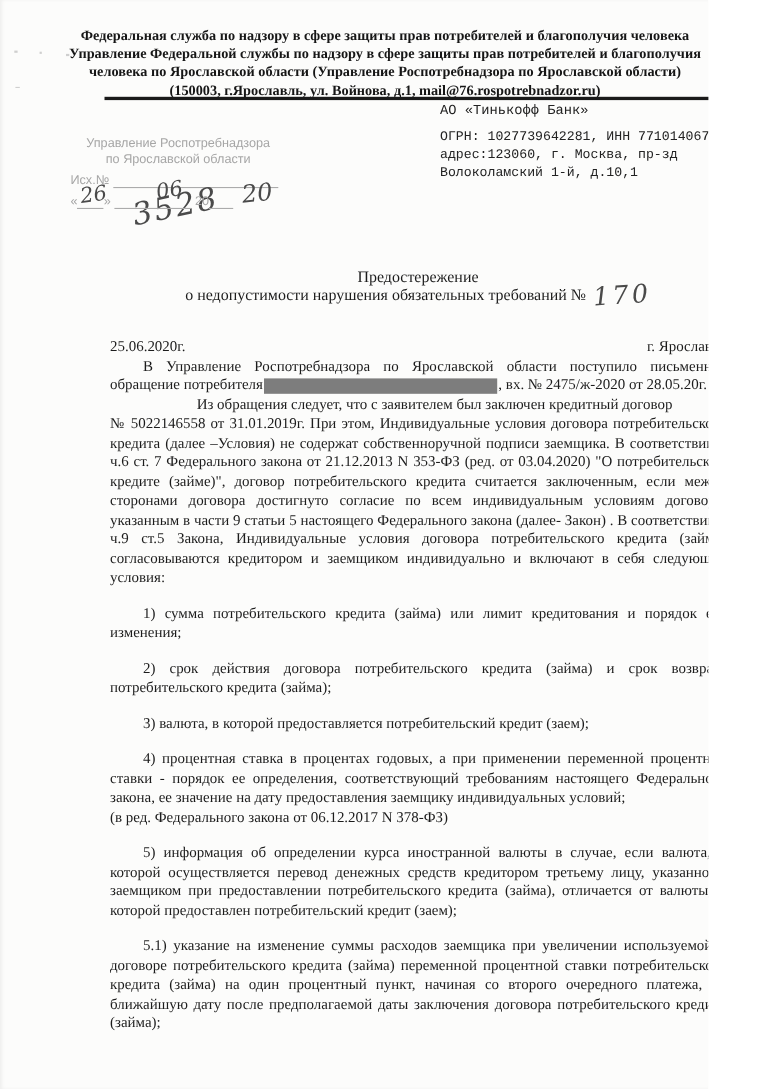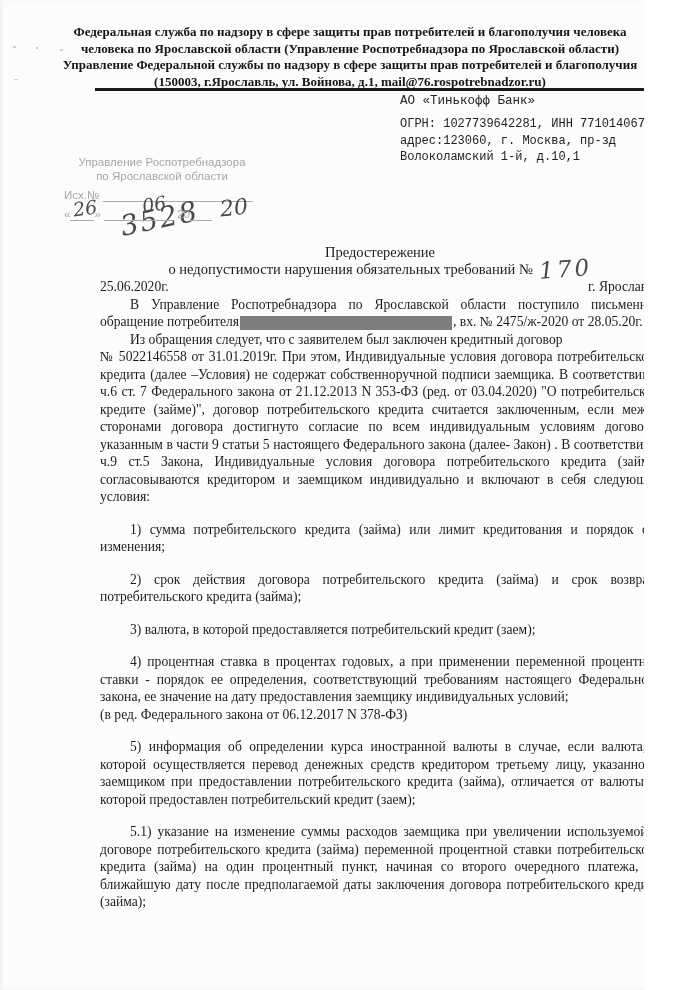--- a/index.html
+++ b/index.html
@@ -32,21 +32,21 @@
   .requisites{
     position:absolute;top:116px;left:400px;
     font-family:"Liberation Mono", monospace;
     font-size:12px;line-height:16.5px;color:#222;
     white-space:nowrap;
   }
   
   .stamp{
     position:absolute;top:124px;left:64px;width:196px;
     font-family:"Liberation Sans", sans-serif;
-    font-size:11.5px;line-height:14px;color:#a6a6a6;margin-top:31px;
+    font-size:11.5px;line-height:14px;color:#a6a6a6;
   }
   .stamp .c{text-align:center;}
   .stamp-row{position:relative;margin-top:5px;white-space:nowrap;}
   .blank{display:inline-block;border-bottom:1px solid #ababab;height:11px;vertical-align:bottom;}
   .hw{
     font-family:"DejaVu Serif", serif;
     font-style:italic;color:#4a4a4a;
   }
   .stamp-number{
     position:absolute;left:56px;top:24px;
@@ -64,21 +64,21 @@
     position:relative;
     text-align:center;font-weight:normal;font-size:14.5px;line-height:17px;
   }
   .title-number{
     font-size:23px;line-height:10px;letter-spacing:3px;
     display:inline-block;transform:rotate(-4deg) translateY(3px);
     margin-left:6px;
   }
   .dateline{
     display:flex;justify-content:space-between;
-    margin-top:0;
+    margin-top:28px;
   }
   .para{margin:0;text-align:justify;}
   .indent{text-indent:30px;}
   .mt{margin-top:15px;}
   .mt-sm{margin-top:0;}
   .redaction{
     display:inline-block;width:212px;height:14px;
     background:#7d7d7d;vertical-align:text-bottom;
     margin:0 1px -1px 1px;
   }
@@ -94,22 +94,22 @@
 
 <div class="page">
 
   <span class="speck s1"></span>
   <span class="speck s2"></span>
   <span class="speck s3"></span>
   <span class="speck s4"></span>
 
   <div class="letterhead">
     <div>Федеральная служба по надзору в сфере защиты прав потребителей и благополучия человека</div>
+    <div>Управление Федеральной службы по надзору в сфере защиты прав потребителей и благополучия</div>
     <div>человека по Ярославской области (Управление Роспотребнадзора по Ярославской области)</div>
-    <div>Управление Федеральной службы по надзору в сфере защиты прав потребителей и благополучия</div>
     <div>(150003, г.Ярославль, ул. Войнова, д.1, mail@76.rospotrebnadzor.ru)</div>
   </div>
   <div class="header-rule"></div>
 
   <div class="bank-name">АО «Тинькофф Банк»</div>
   <div class="requisites">
     <div>ОГРН: 1027739642281, ИНН 7710140679</div>
     <div>адрес:123060, г. Москва, пр-зд</div>
     <div>Волоколамский 1-й, д.10,1</div>
   </div>
@@ -143,21 +143,21 @@
 
     <div class="dateline">
       <span>25.06.2020г.</span>
       <span>г. Ярославль</span>
     </div>
 
     <p class="para indent mt-sm">
       <span>В Управление Роспотребнадзора по Ярославской области поступило письменное обращение потребителя</span><span class="redaction"></span><span>, вх. № 2475/ж-2020 от 28.05.20г.</span>
     </p>
 
-    <p class="para indent" style="text-align:left;">Из обращения следует, что с заявителем был заключен кредитный договор</p>
+    <p class="para indent" style="text-align:center;">Из обращения следует, что с заявителем был заключен кредитный договор</p>
     <p class="para">№ 5022146558 от 31.01.2019г. При этом, Индивидуальные условия договора потребительского кредита (далее –Условия) не содержат собственноручной подписи заемщика. В соответствии с ч.6 ст. 7 Федерального закона от 21.12.2013 N 353-ФЗ (ред. от 03.04.2020) "О потребительском кредите (займе)", договор потребительского кредита считается заключенным, если между сторонами договора достигнуто согласие по всем индивидуальным условиям договора, указанным в части 9 статьи 5 настоящего Федерального закона (далее- Закон) .  В соответствии с ч.9 ст.5 Закона, Индивидуальные условия договора потребительского кредита (займа) согласовываются кредитором и заемщиком индивидуально и включают в себя следующие условия:</p>
 
     <p class="para indent mt">1) сумма потребительского кредита (займа) или лимит кредитования и порядок его изменения;</p>
     <p class="para indent mt">2) срок действия договора потребительского кредита (займа) и срок возврата потребительского кредита (займа);</p>
     <p class="para indent mt">3) валюта, в которой предоставляется потребительский кредит (заем);</p>
 
     <p class="para indent mt">4) процентная ставка в процентах годовых, а при применении переменной процентной ставки - порядок ее определения, соответствующий требованиям настоящего Федерального закона, ее значение на дату предоставления заемщику индивидуальных условий;</p>
     <p class="para">(в ред. Федерального закона от 06.12.2017 N 378-ФЗ)</p>
 
     <p class="para indent mt">5) информация об определении курса иностранной валюты в случае, если валюта, в которой осуществляется перевод денежных средств кредитором третьему лицу, указанному заемщиком при предоставлении потребительского кредита (займа), отличается от валюты, в которой предоставлен потребительский кредит (заем);</p>

